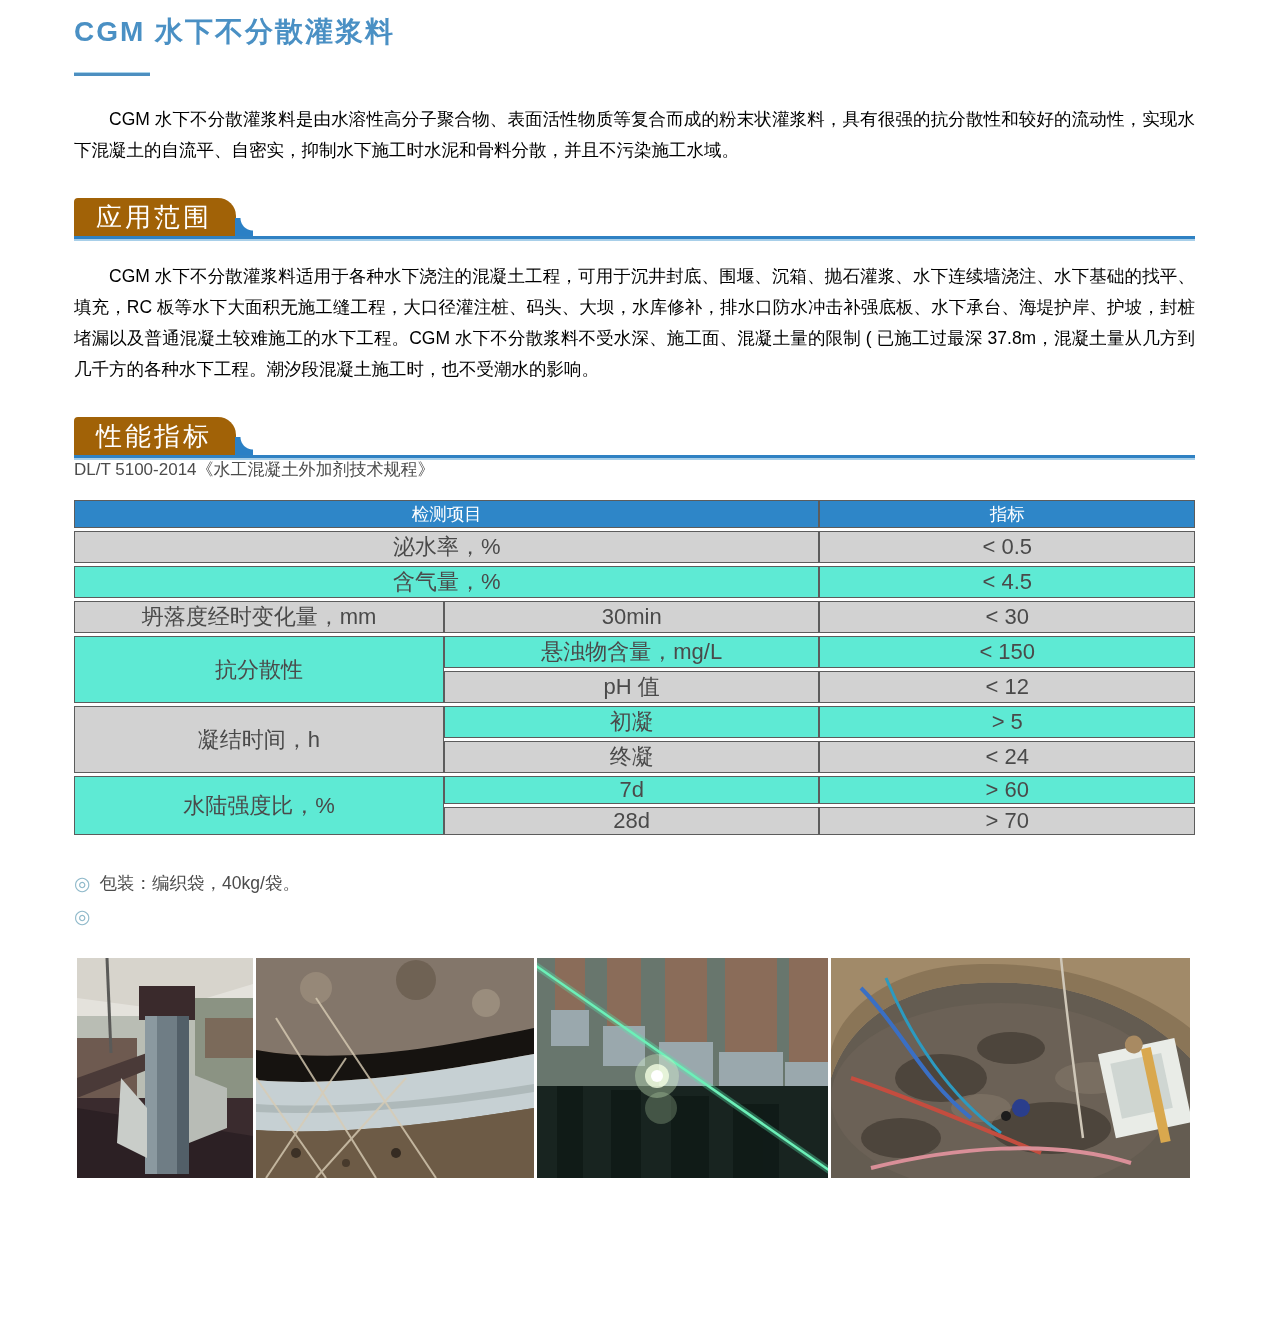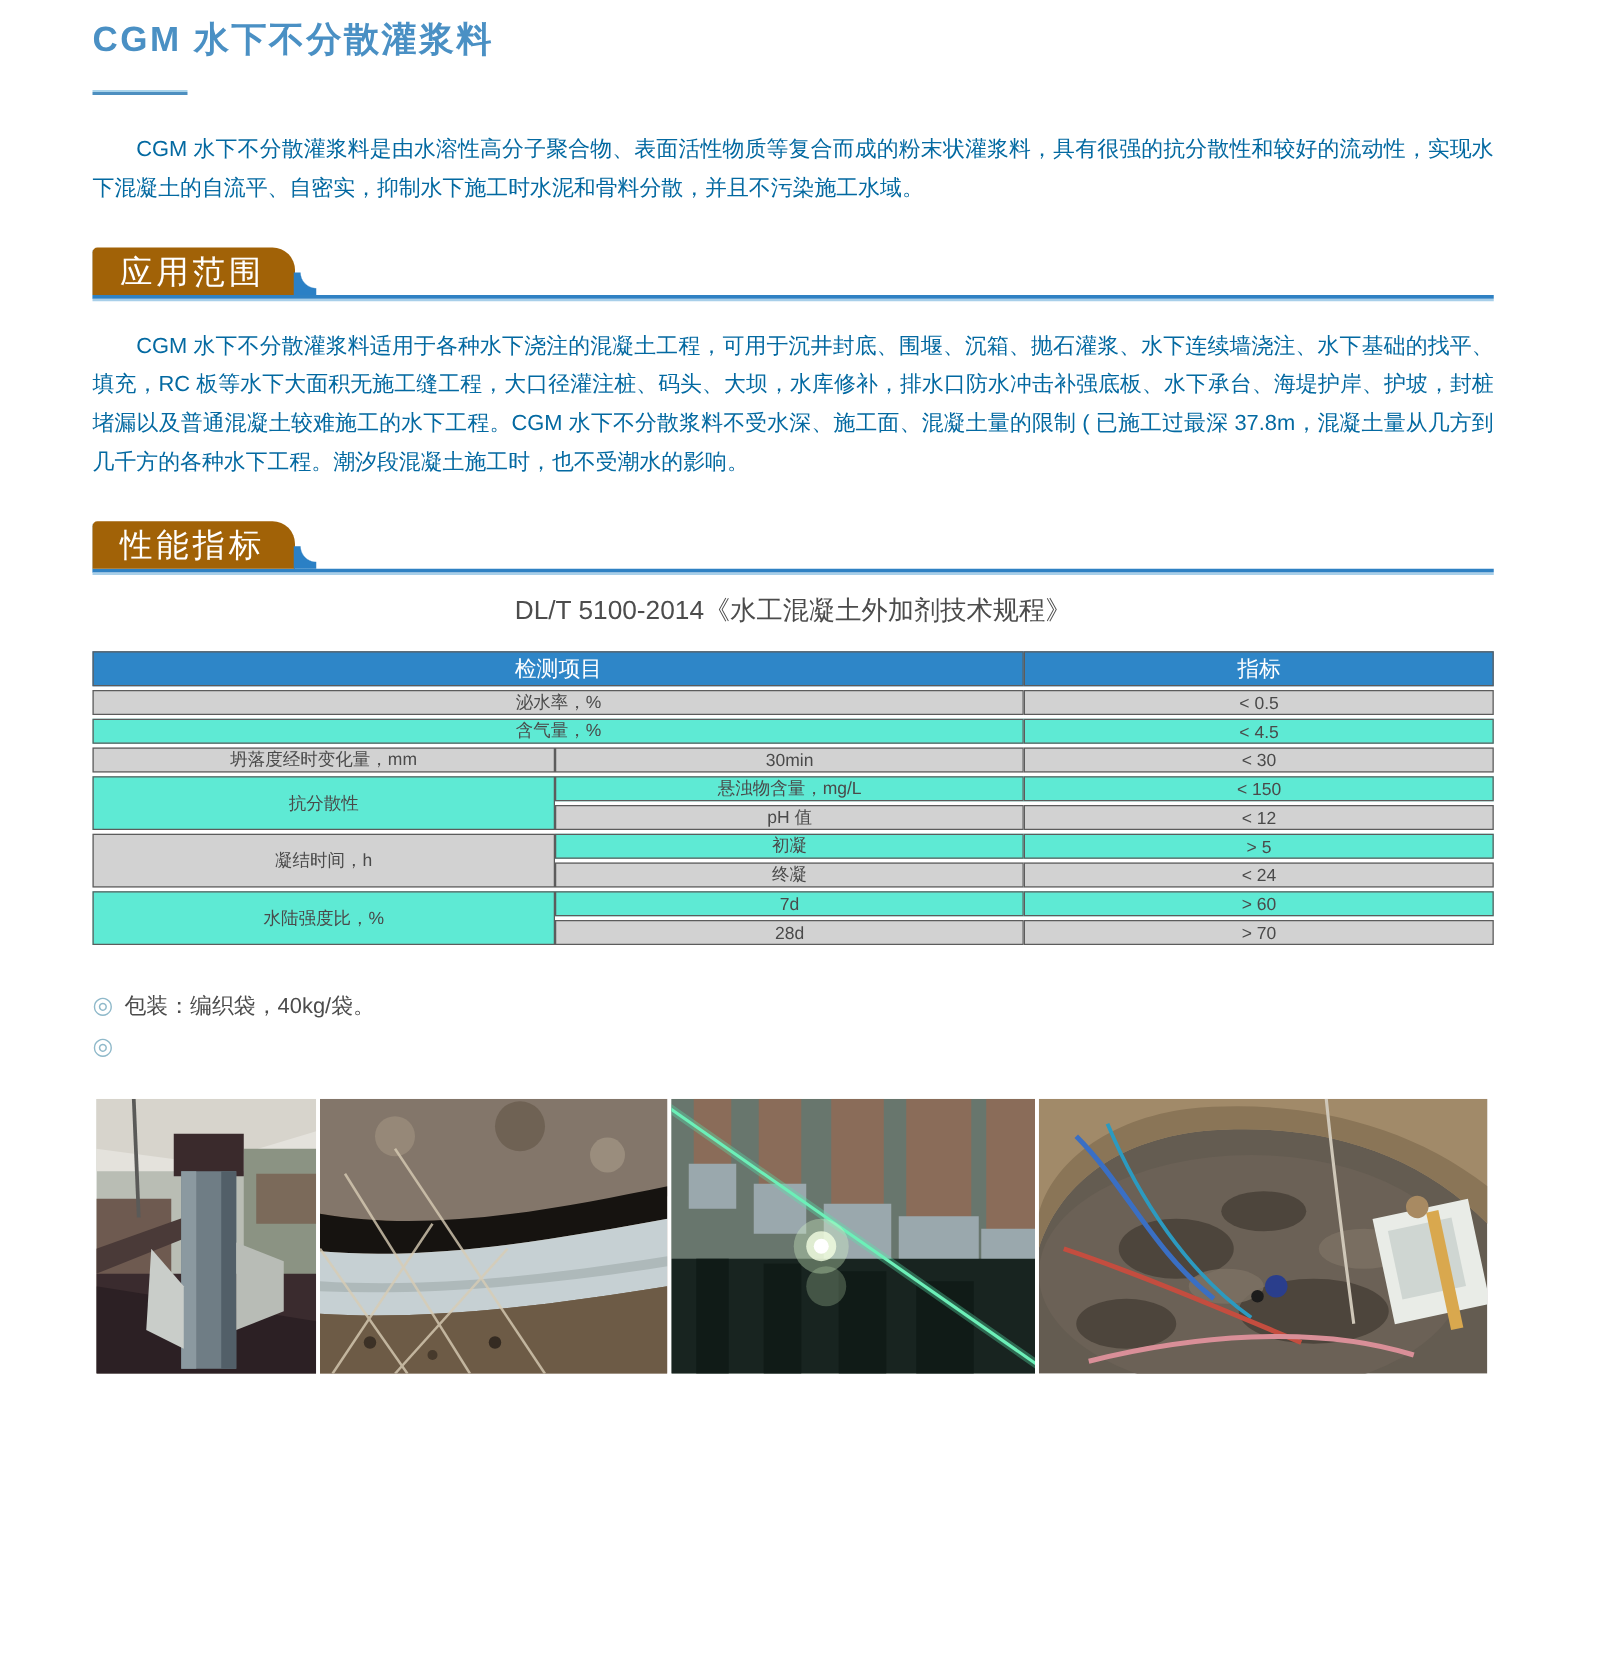--- a/index.html
+++ b/index.html
@@ -17,21 +17,21 @@
     font-size: 28px; font-weight: bold; color: #4a90c4;
     letter-spacing: 2px; line-height: 36px;
   }
   .title-dash {
     width: 76px; height: 4px; margin-top: 22px;
     background: linear-gradient(to bottom, #a9d3ea 0 35%, #4d8fc0 35% 100%);
   }
 
   
   .para {
-    font-size: 17.5px; line-height: 31px; color: #0369a1;
+    font-size: 17.5px; line-height: 31px; color: #000000;
     text-indent: 2em; text-align: justify;
   }
   .intro { margin-top: 28px; }
 
   
   .section { margin-top: 32px; }
   .section-head {
     position: relative;
     border-bottom: 3px solid #2f81c3;
     box-shadow: 0 2px 0 #a8cfe9;
@@ -52,35 +52,34 @@
     content: "";
     position: absolute;
     right: -17px; bottom: 0;
     width: 18px; height: 18px;
     background: radial-gradient(circle at 100% 0%, rgba(0,0,0,0) 0 12px, #2b80c5 13px);
   }
   .section-body { margin-top: 22px; }
 
   
   .std-caption {
-    margin-top: 16px;
-    text-align: center;
-    font-size: 21px; color: #4c4c4c;
+    text-align: left;
+    font-size: 17px; color: #4c4c4c;
   }
   table.perf {
     width: 100%;
     margin-top: 16px;
     border-collapse: separate;
     border-spacing: 0 3px;
     table-layout: fixed;
   }
   table.perf th, table.perf td {
     border: 1px solid #5c5c5c;
     text-align: center;
-    font-size: 14px;
+    font-size: 22px;
     font-weight: normal;
     height: 20px;
     padding: 0 6px;
     color: #4a4a4a;
   }
   table.perf th {
     background: #2e86c8;
     color: #ffffff;
     height: 28px;
     font-size: 17.5px;

